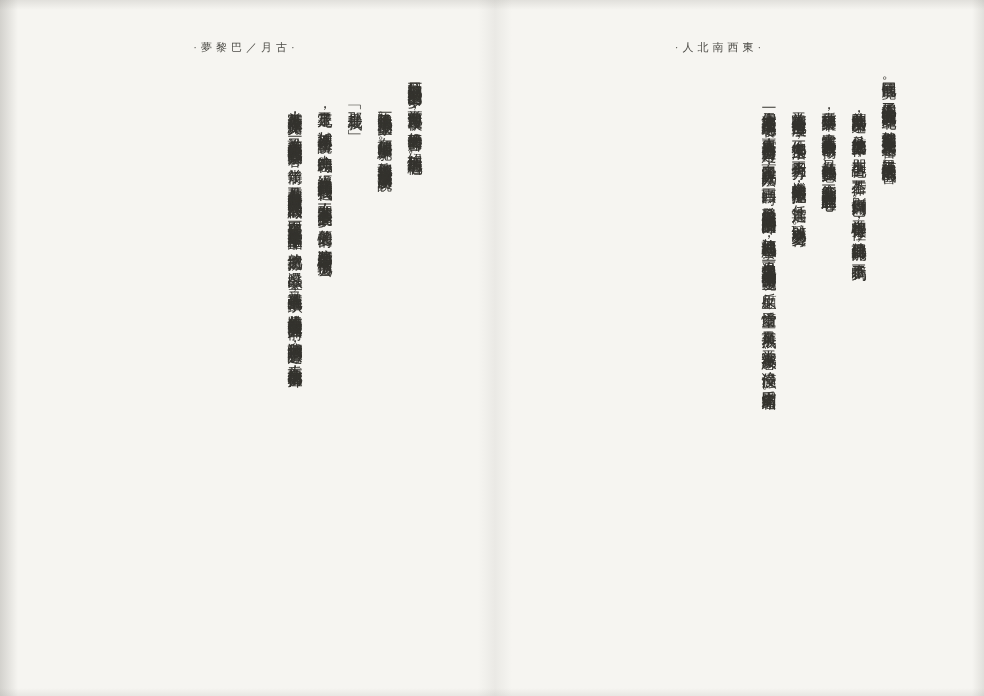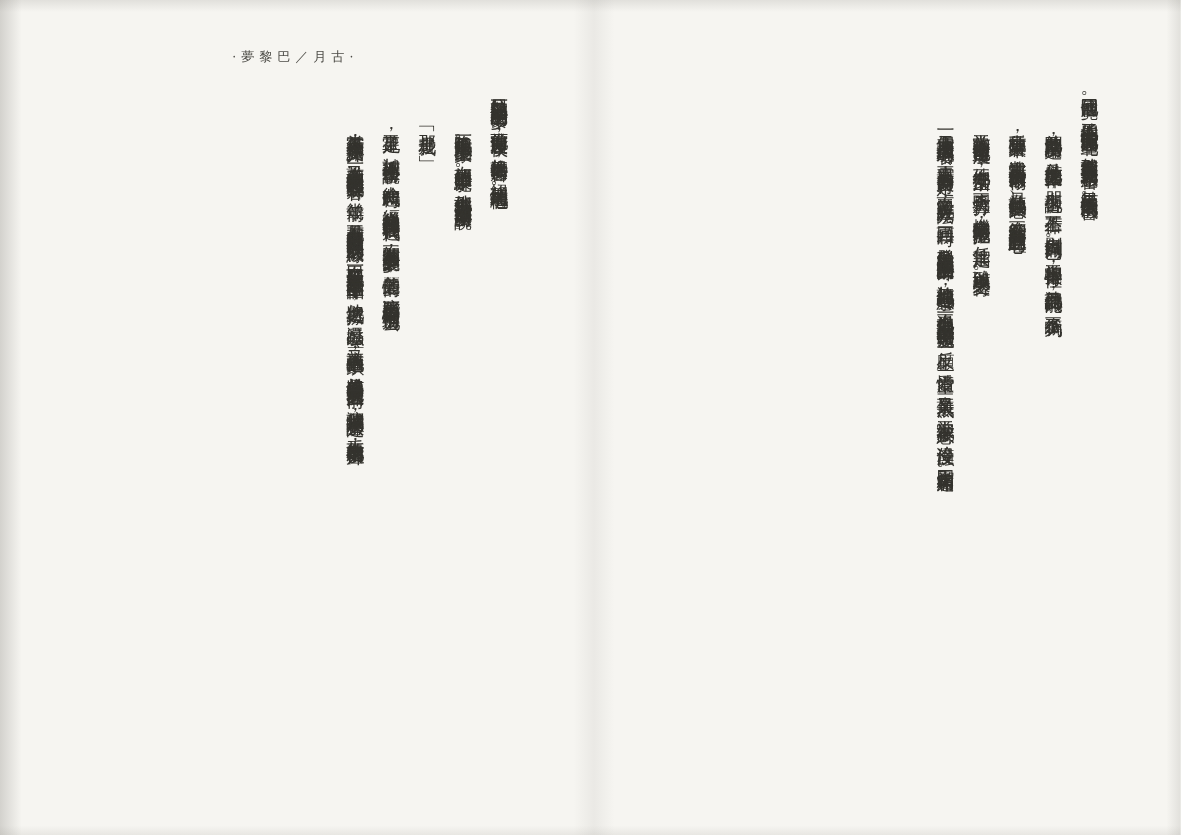--- a/index.html
+++ b/index.html
@@ -16,21 +16,21 @@
     background:linear-gradient(90deg,rgba(120,118,112,.28),rgba(246,245,241,0));}
   .edge-right{position:absolute;right:0;top:0;width:12px;height:100%;
     background:linear-gradient(270deg,rgba(140,138,132,.20),rgba(246,245,241,0));}
   .edge-top{position:absolute;left:0;top:0;width:100%;height:10px;
     background:linear-gradient(180deg,rgba(130,128,122,.18),rgba(246,245,241,0));}
   .edge-bottom{position:absolute;left:0;bottom:0;width:100%;height:8px;
     background:linear-gradient(0deg,rgba(130,128,122,.12),rgba(246,245,241,0));}
   .gutter{position:absolute;left:478px;top:0;width:34px;height:100%;
     background:linear-gradient(90deg,rgba(246,245,241,0),rgba(95,93,88,.08),rgba(246,245,241,0));}
 
-  .page{position:absolute;top:0;height:584px;width:492px;padding-left:18px;}
+  .page{position:absolute;top:0;height:584px;width:492px;}
   .page-left{left:0;}
   .page-right{left:492px;}
 
   .running-head{
     position:absolute;top:40px;width:368px;
     text-align:center;
     font-size:11px;letter-spacing:4px;color:#4d4c47;
     white-space:nowrap;
   }
   .page-left  .running-head{left:62px;}
@@ -58,20 +58,21 @@
     text-align:center;
     font-size:13px;letter-spacing:3px;color:#44433e;
   }
 </style>
 </head>
 <body>
 
 <div class="stage">
 
   <div class="page page-right">
+    <div class="running-head">·人北南西東·</div>
     <div class="page-body">
       <p>他回國展覽。他先交了四十幅油畫托大使館運回臺北，然後拿那四百美金先到埃及旅遊一番，結果失去了返抵國門的機會。</p>
       <p class="ind">他曾問及法國朋友達昂，爲什麼他的夫人要工作？朋友告訴他，若不工作，則僅夠餬口而已。常玉卻覺得很奇怪，他認爲只要能餬口，不就夠了嗎？</p>
       <p class="ind">由種種跡象看來，戕害常玉藝術生命最大的致命傷，是在於他的缺少責任感、不能節制及今朝有酒今朝醉的苟且心理。</p>
       <p class="ind">常玉的藝術生命是被他自己埋沒了；他不知安排生活，不爲明天打算，機會來的時候未能把握，任其溜走，以致與成功失之交臂。</p>
       <p class="ind">一個天才需要機運及環境的培養，更需要靠自己的努力及肯定，而常玉蹉跎了大好光陰，再回頭時，發覺自己的生命已似塞納河上夕陽的餘暉。無論他如何地眷戀巴黎，也不過是一個飄泊異域三十多年的孤獨靈魂。反顧一生，愛情虛空，事業又無成，常玉深深被鄉愁、冷漠侵蝕，受窮困病痛相逼。</p>
     </div>
   </div>
 
   <div class="page page-left">

